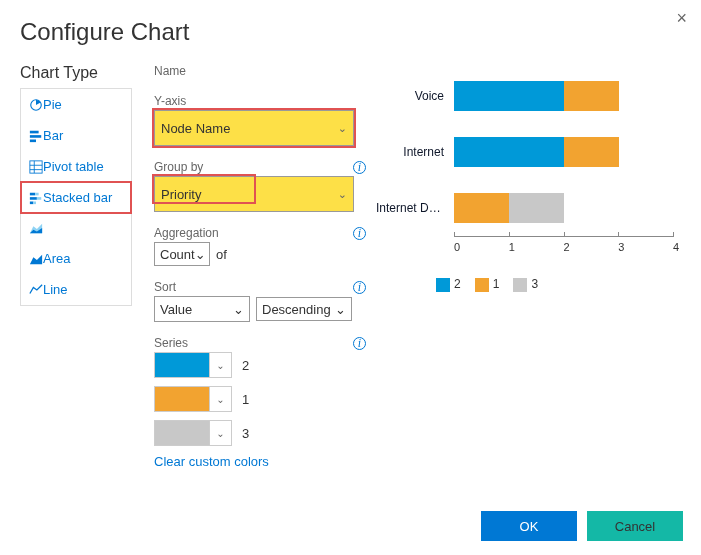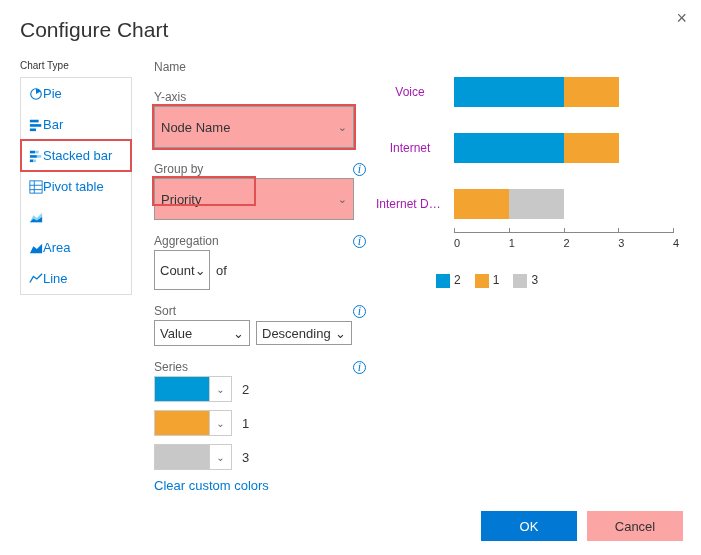--- a/index.html
+++ b/index.html
@@ -16,78 +16,78 @@
   }
   .close-btn {
     position: absolute;
     top: 8px;
     right: 14px;
     font-size: 18px;
     color: #666;
     cursor: pointer;
   }
   .title {
-    font-size: 21px;
+    font-size: 24px;
     font-weight: 300;
     color: #333;
     padding: 18px 0 18px 20px;
   }
   .columns { display: flex; padding: 0 20px; }
   .col-left { width: 112px; }
-  .label-sm { font-size: 10px; color: #333; margin-bottom: 6px; }
+  .label-sm { font-size: 16px; color: #333; margin-bottom: 6px; }
   .ct-list { border: 1px solid #ddd; }
   .ct-item {
     display: flex; align-items: center; gap: 0;
     padding: 8px 8px; cursor: pointer;
     font-size: 13px; color: #0078d4;
   }
   .ct-item.active { outline: 2px solid #e05252; outline-offset: -1px; }
   .ct-ico { width: 14px; height: 14px; flex: none; }
   .col-mid { width: 212px; margin-left: 22px; }
   .fld-label { font-size: 12px; color: #666; margin-bottom: 2px; display:flex; align-items:center; justify-content:space-between;}
   .info { color:#0078d4; font-size:12px; border:1px solid #0078d4; border-radius:50%; width:13px; height:13px; display:inline-flex; align-items:center; justify-content:center; font-family:Georgia,serif; font-style:italic;}
   .textbox {
     width: 200px; height: 24px; border: 1px solid #999;
     padding: 0 6px; font-size: 13px; display:flex; align-items:center;
   }
   .selectbox {
-    width: 200px; height: 42px; border: 1px solid #999;
+    width: 200px; height: 36px; border: 1px solid #999;
     display:flex; align-items:center; justify-content:space-between;
-    padding: 0 6px; font-size:13px; background:#fca5a5;
+    padding: 0 6px; font-size:13px; background:#fde047;
   }
   .selectbox .chev { font-size:11px; color:#666; }
   .hl { outline: 2px solid #e05252; outline-offset: 0; }
   .row { display:flex; align-items:center; gap:6px; }
-  .agg-count { width:56px; height:40px; border:1px solid #999; display:flex; align-items:center; justify-content:space-between; padding:0 5px;}
+  .agg-count { width:56px; height:24px; border:1px solid #999; display:flex; align-items:center; justify-content:space-between; padding:0 5px;}
   .agg-of { font-size:13px; color:#333;}
   .agg-wi { width:120px; height:24px; border:1px solid #ccc; background:#f3f3f3; color:#888; display:flex; align-items:center; padding:0 6px;}
   .sort-a { width:96px; height:24px; border:1px solid #999; display:flex; align-items:center; justify-content:space-between; padding:12px 5px;}
   .sort-b { width:96px; height:24px; border:1px solid #999; display:flex; align-items:center; justify-content:space-between; padding:8px 5px;}
   .series-row { display:flex; align-items:center; gap:10px; margin-bottom:8px;}
   .swatch-dd { width:78px; height:26px; border:1px solid #ccc; display:flex;}
   .swatch-color { flex:1; }
   .swatch-chev { width:22px; display:flex; align-items:center; justify-content:center; border-left:1px solid #ccc; font-size:10px; color:#666;}
   .series-name { font-size:13px; color:#333;}
   .clear-link { color:#0078d4; font-size:13px; margin-top:6px; cursor:pointer;}
   .col-right { flex:1; margin-left:10px; position:relative;}
   .chart-area { margin-top:4px; }
   .bar-row { display:flex; align-items:center; height:56px;}
-  .bar-label { width:78px; text-align:center; padding-right:10px; font-size:12px; color:#a21caf; white-space:nowrap; overflow:hidden; text-overflow:ellipsis;}
+  .bar-label { width:78px; text-align:right; padding-right:10px; font-size:12px; color:#0f172a; white-space:nowrap; overflow:hidden; text-overflow:ellipsis;}
   .bar-track { position:relative; height:30px; flex:1;}
   .seg { position:absolute; top:0; height:30px;}
   .axis { display:flex; margin-left:78px; border-top:1px solid #888;}
   .tick { position:relative; font-size:11px; color:#333; text-align:left; padding-top:4px;}
   .tick::before { content:""; position:absolute; left:0; top:-5px; height:5px; border-left:1px solid #888;}
   .legend { margin-left:60px; margin-top:24px; display:flex; gap:14px; align-items:center;}
   .lg-sw { width:14px; height:14px; display:inline-block; margin-right:4px; vertical-align:middle;}
   .lg { font-size:12px; color:#333;}
   .footer { position:absolute; bottom:14px; right:18px; display:flex; gap:10px;}
   .btn { width:96px; height:30px; display:flex; align-items:center; justify-content:center; font-size:13px; cursor:pointer;}
   .btn-primary { background:#0078d4; color:#fff;}
-  .btn-default { background:#fca5a5; color:#333;}
+  .btn-default { background:#14b8a6; color:#333;}
   .sp { height: 14px;}
 </style>
 </head>
 <body>
 
 <div class="close-btn">×</div>
 <div class="title">Configure Chart</div>
 
 <div class="columns">
 
@@ -101,40 +101,40 @@
           </svg>
         <span>Pie</span>
       </div>
       <div class="ct-item">
         <svg class="ct-ico" viewBox="0 0 16 16">
             <rect x="1" y="2" width="10" height="3" fill="#0078d4"></rect>
             <rect x="1" y="7" width="13" height="3" fill="#0078d4"></rect>
             <rect x="1" y="12" width="7" height="3" fill="#0078d4"></rect>
           </svg>
         <span>Bar</span>
+      </div>
+      <div class="ct-item">
+        <svg class="ct-ico" viewBox="0 0 16 16">
+            <rect x="1" y="1" width="14" height="14" fill="none" stroke="#0078d4"></rect>
+            <line x1="1" y1="6" x2="15" y2="6" stroke="#0078d4"></line>
+            <line x1="1" y1="11" x2="15" y2="11" stroke="#0078d4"></line>
+            <line x1="6" y1="1" x2="6" y2="15" stroke="#0078d4"></line>
+          </svg>
+        <span>Pivot table</span>
       </div>
       <div class="ct-item active">
         <svg class="ct-ico" viewBox="0 0 16 16">
             <rect x="1" y="2" width="6" height="3" fill="#0078d4"></rect>
             <rect x="7" y="2" width="4" height="3" fill="#8fd3f4"></rect>
             <rect x="1" y="7" width="8" height="3" fill="#0078d4"></rect>
             <rect x="9" y="7" width="5" height="3" fill="#8fd3f4"></rect>
             <rect x="1" y="12" width="4" height="3" fill="#0078d4"></rect>
             <rect x="5" y="12" width="3" height="3" fill="#8fd3f4"></rect>
           </svg>
         <span>Stacked bar</span>
-      </div>
-      <div class="ct-item">
-        <svg class="ct-ico" viewBox="0 0 16 16">
-            <rect x="1" y="1" width="14" height="14" fill="none" stroke="#0078d4"></rect>
-            <line x1="1" y1="6" x2="15" y2="6" stroke="#0078d4"></line>
-            <line x1="1" y1="11" x2="15" y2="11" stroke="#0078d4"></line>
-            <line x1="6" y1="1" x2="6" y2="15" stroke="#0078d4"></line>
-          </svg>
-        <span>Pivot table</span>
       </div>
       <div class="ct-item">
         <svg class="ct-ico" viewBox="0 0 16 16">
             <path d="M1 14 L5 6 L9 9 L15 3 L15 14 Z" fill="#8fd3f4"></path>
             <path d="M1 14 L5 10 L9 12 L15 8 L15 14 Z" fill="#0078d4"></path>
           </svg>
       </div>
       <div class="ct-item">
         <svg class="ct-ico" viewBox="0 0 16 16">
             <path d="M1 14 L5 6 L9 9 L15 3 L15 14 Z" fill="#0078d4"></path>

